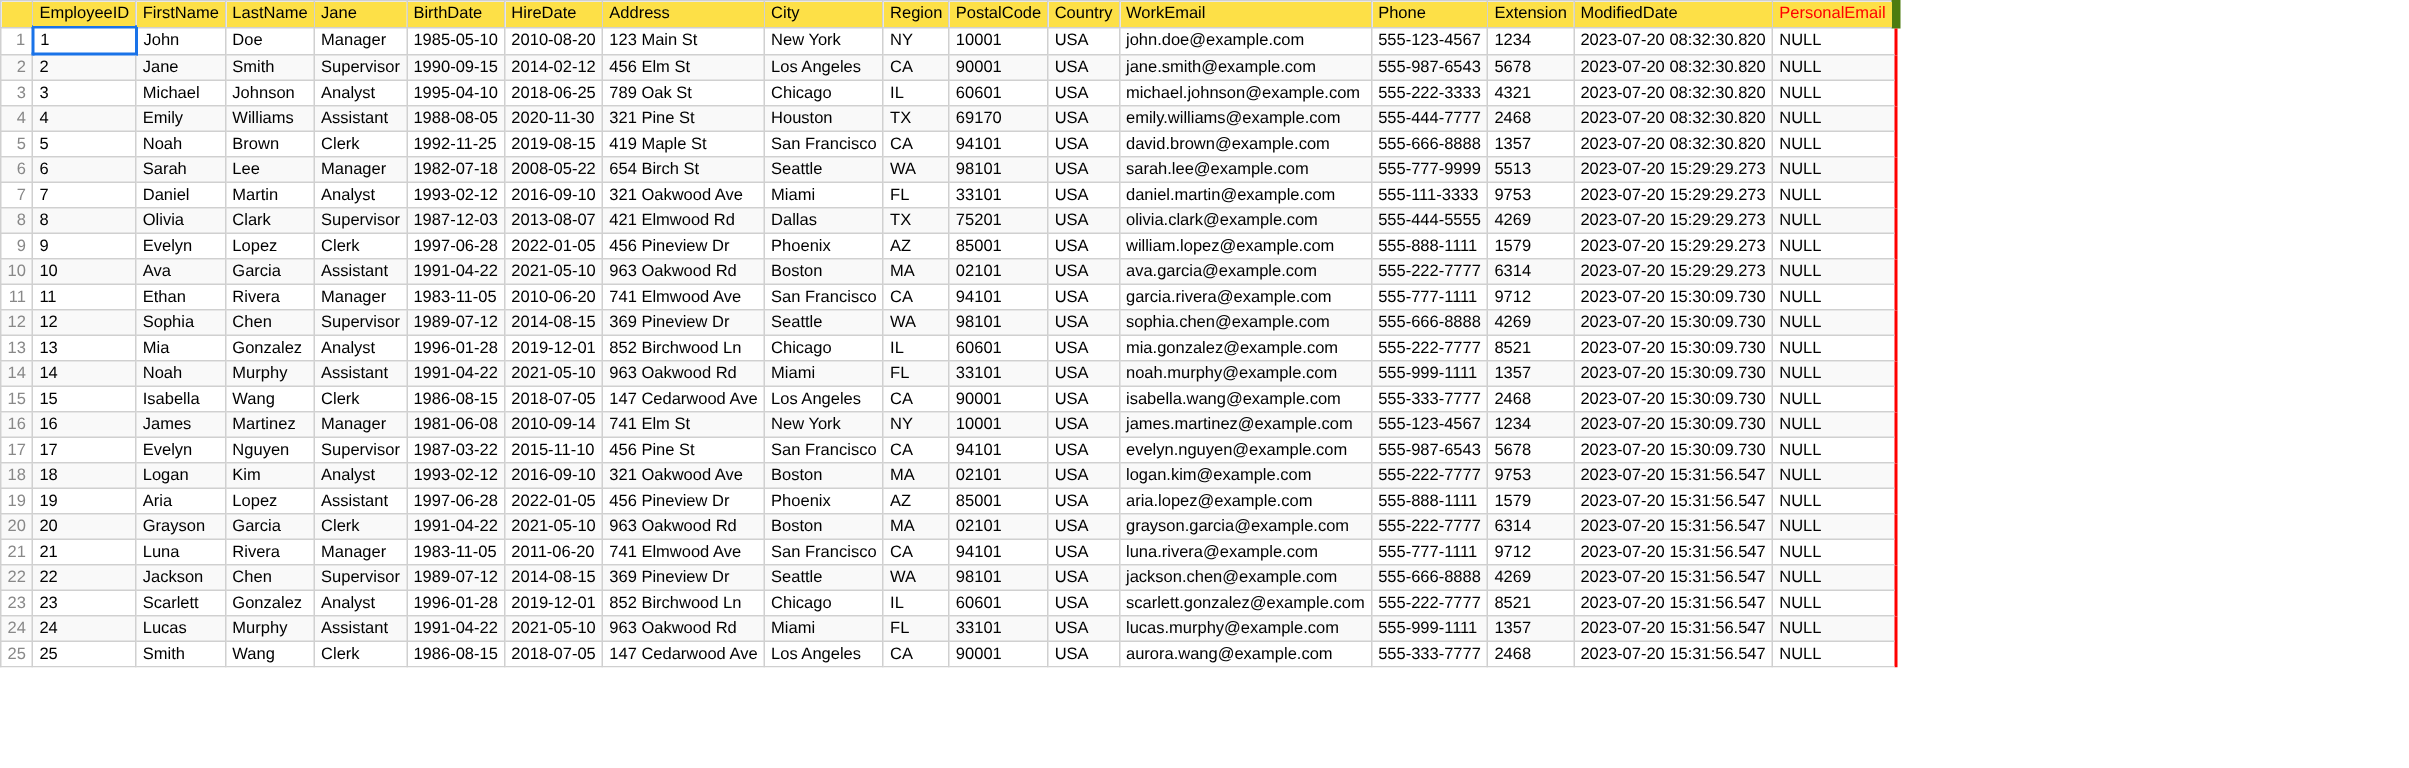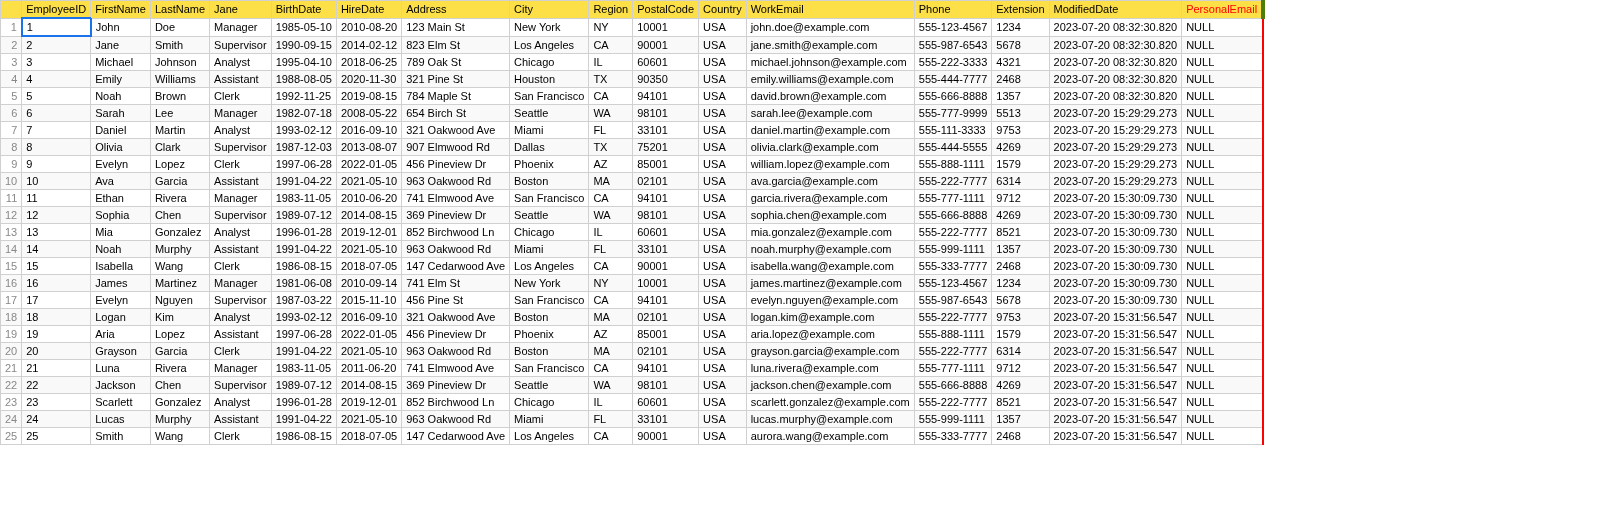--- a/index.html
+++ b/index.html
@@ -56,21 +56,21 @@
         <th>HireDate</th>
         <th>Address</th>
         <th>City</th>
         <th>Region</th>
         <th>PostalCode</th>
         <th>Country</th>
         <th>WorkEmail</th>
         <th>Phone</th>
         <th>Extension</th>
         <th>ModifiedDate</th>
-        <th style="color: red; border-right: 4px solid #4d7c0f;">PersonalEmail</th>
+        <th style="color: red; border-right: 6px solid #4d7c0f;">PersonalEmail</th>
       </tr>
   </thead>
   <tbody id="table-body">
   <tr>
         <td style="color: rgb(136, 136, 136); text-align: right;">1</td>
         <td style="border: 2px solid rgb(26, 115, 232);">1</td>
         <td>John</td>
         <td>Doe</td>
         <td>Manager</td>
         <td>1985-05-10</td>
@@ -87,21 +87,21 @@
         <td style="border-right: 2px solid red;">NULL</td>
       </tr>
       <tr>
         <td style="color: rgb(136, 136, 136); text-align: right;">2</td>
         <td>2</td>
         <td>Jane</td>
         <td>Smith</td>
         <td>Supervisor</td>
         <td>1990-09-15</td>
         <td>2014-02-12</td>
-        <td>823 Elm St</td>
+        <td>456 Elm St</td>
         <td>Los Angeles</td>
         <td>CA</td>
         <td>90001</td>
         <td>USA</td>
         <td>jane.smith@example.com</td>
         <td>555-987-6543</td>
         <td>5678</td>
         <td>2023-07-20 08:32:30.820</td>
         <td style="border-right: 2px solid red;">NULL</td>
       </tr>
@@ -128,37 +128,37 @@
         <td style="color: rgb(136, 136, 136); text-align: right;">4</td>
         <td>4</td>
         <td>Emily</td>
         <td>Williams</td>
         <td>Assistant</td>
         <td>1988-08-05</td>
         <td>2020-11-30</td>
         <td>321 Pine St</td>
         <td>Houston</td>
         <td>TX</td>
-        <td>90350</td>
+        <td>69170</td>
         <td>USA</td>
         <td>emily.williams@example.com</td>
         <td>555-444-7777</td>
         <td>2468</td>
         <td>2023-07-20 08:32:30.820</td>
         <td style="border-right: 2px solid red;">NULL</td>
       </tr>
       <tr>
         <td style="color: rgb(136, 136, 136); text-align: right;">5</td>
         <td>5</td>
         <td>Noah</td>
         <td>Brown</td>
         <td>Clerk</td>
         <td>1992-11-25</td>
         <td>2019-08-15</td>
-        <td>784 Maple St</td>
+        <td>419 Maple St</td>
         <td>San Francisco</td>
         <td>CA</td>
         <td>94101</td>
         <td>USA</td>
         <td>david.brown@example.com</td>
         <td>555-666-8888</td>
         <td>1357</td>
         <td>2023-07-20 08:32:30.820</td>
         <td style="border-right: 2px solid red;">NULL</td>
       </tr>
@@ -201,21 +201,21 @@
         <td style="border-right: 2px solid red;">NULL</td>
       </tr>
       <tr>
         <td style="color: rgb(136, 136, 136); text-align: right;">8</td>
         <td>8</td>
         <td>Olivia</td>
         <td>Clark</td>
         <td>Supervisor</td>
         <td>1987-12-03</td>
         <td>2013-08-07</td>
-        <td>907 Elmwood Rd</td>
+        <td>421 Elmwood Rd</td>
         <td>Dallas</td>
         <td>TX</td>
         <td>75201</td>
         <td>USA</td>
         <td>olivia.clark@example.com</td>
         <td>555-444-5555</td>
         <td>4269</td>
         <td>2023-07-20 15:29:29.273</td>
         <td style="border-right: 2px solid red;">NULL</td>
       </tr>

